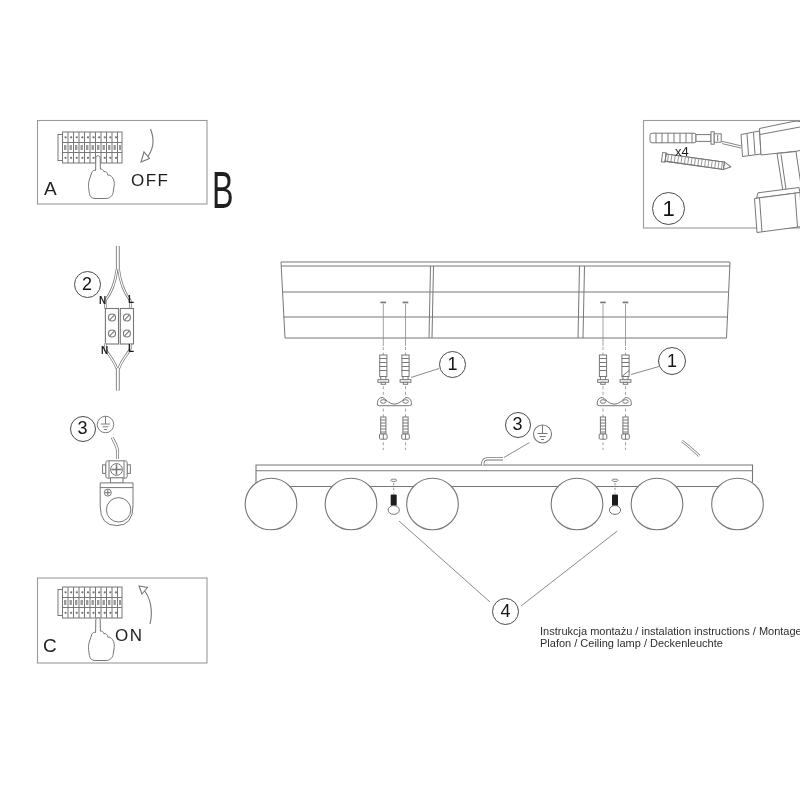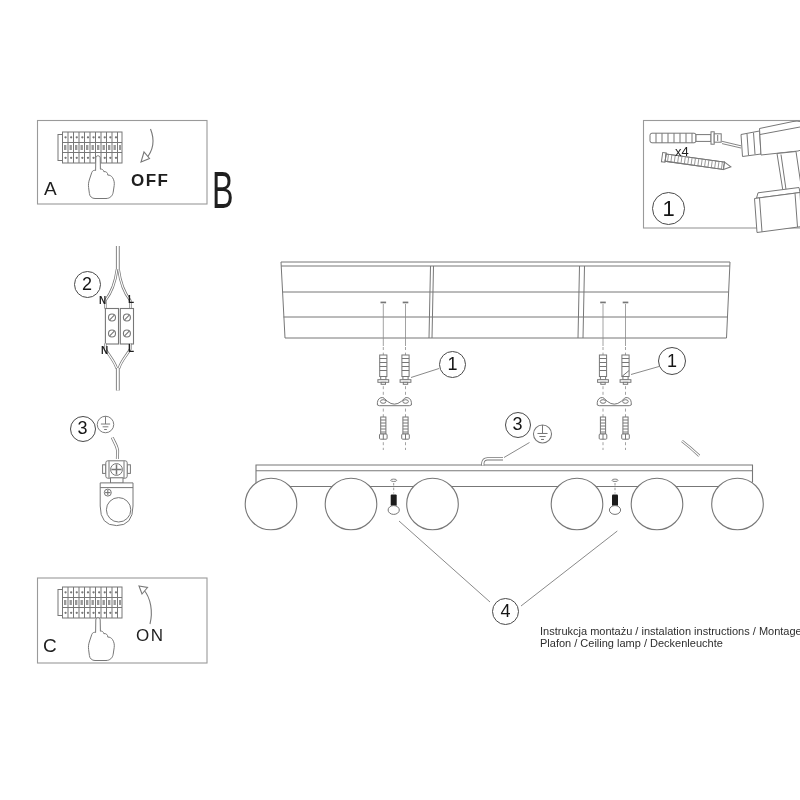--- a/index.html
+++ b/index.html
@@ -326,22 +326,22 @@
       <ellipse cx="615" cy="510" rx="5.6" ry="4.4" fill="#fff" stroke="#777" stroke-width="1"></ellipse>
     </g>
     <line x1="399" y1="521" x2="490" y2="602" stroke="#8a8a8a" stroke-width="1"></line>
     <line x1="617.3" y1="531" x2="521" y2="606" stroke="#8a8a8a" stroke-width="1"></line>
   </g>
 </svg>
 
 <div class="txt panel-letter" id="a-letter" style="left:44px;top:178px;">A</div>
 <div class="txt" id="b-letter" style="left:212px;top:164px;">B</div>
 <div class="txt panel-letter" id="c-letter" style="left:43px;top:635px;">C</div>
-<div class="txt switch-label" style="left:131px;top:171px;font-weight:bold;">OFF</div>
-<div class="txt switch-label" style="left:136px;top:626px;">ON</div>
+<div class="txt switch-label" style="left:131px;top:171px;">OFF</div>
+<div class="txt switch-label" style="left:115px;top:626px;">ON</div>
 <div class="txt" style="left:675px;top:144px;font-size:13px;">x4</div>
 
 <div class="txt wire-label" style="left:99px;top:295px;">N</div>
 <div class="txt wire-label" style="left:128px;top:294px;">L</div>
 <div class="txt wire-label" style="left:101px;top:344.5px;">N</div>
 <div class="txt wire-label" style="left:128px;top:343px;">L</div>
 
 <div class="circle-num" style="left:652px;top:192px;width:33px;height:33px;font-size:22px;">1</div>
 <div class="circle-num" style="left:439px;top:350.5px;width:27px;height:27px;font-size:18px;">1</div>
 <div class="circle-num" style="left:658px;top:347px;width:28px;height:28px;font-size:18px;">1</div>

